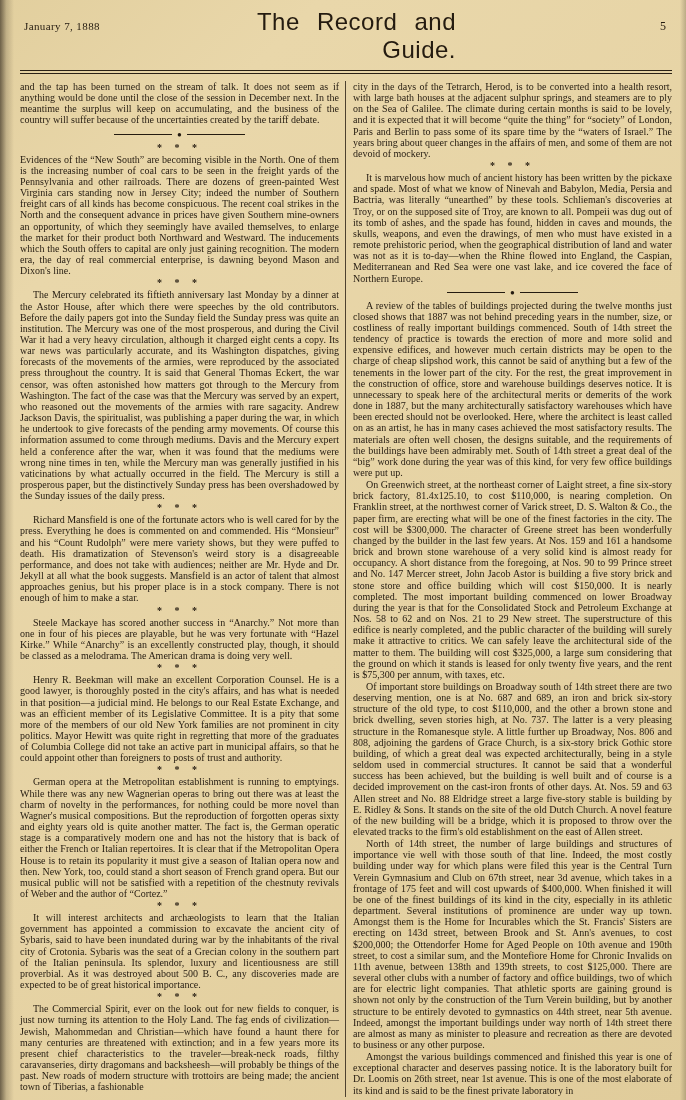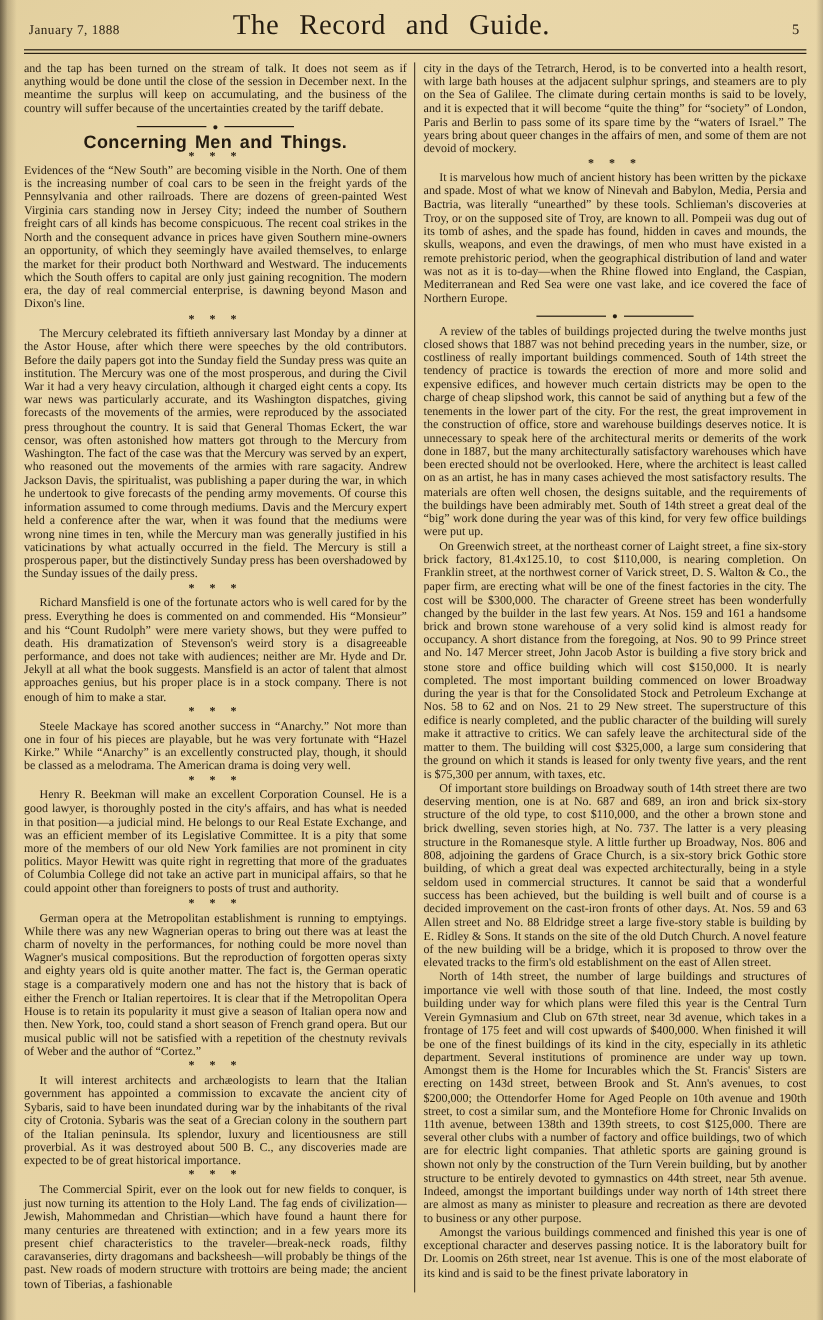--- a/index.html
+++ b/index.html
@@ -24,31 +24,32 @@
     pointer-events: none;
   }
   .sheet { position: absolute; left: 20px; top: 4px; width: 652px; }
 
   
   .header-row {
     display: flex; align-items: baseline;
     padding: 4px 4px 6px 4px;
     border-bottom: 1px solid #2a2115;
     position: relative;
+    gap: 40px;
   }
   .header-row::after {
     content: ""; position: absolute; left: 0; right: 0; bottom: -4px;
     border-bottom: 1px solid #2a2115;
   }
   .date {
     width: 170px; font-size: 11px; letter-spacing: 0.4px;
   }
   .masthead {
-    flex: 1; text-align: left;
-    font-family: Liberation Serif, serif;
+    flex: 1; text-align: right;
+    font-family: Liberation Sans, sans-serif;
     font-size: 24px; word-spacing: 10px; letter-spacing: 0.5px;
     font-weight: 500;
   }
   .pagenum { width: 170px; text-align: right; font-size: 12px; padding-right: 2px; }
 
   
   .columns { display: flex; margin-top: 10px; }
   .col { width: 320px; font-size: 10px; line-height: 11.15px; text-align: justify; }
   .col-left  { padding-right: 6px; }
   .col-right { padding-left: 7px; border-left: 1px solid #4d412e; }
@@ -92,21 +93,20 @@
 
     <div class="col col-left">
       <p class="para flush">and the tap has been turned on the stream of talk.  It does not seem as if anything would be done until the close of the session in December next.  In the meantime the surplus will keep on accumulating, and the business of the country will suffer because of the uncertainties created by the tariff debate.</p>
 
       <div class="divider">
         <span class="line"></span>
         <span class="dot">●</span>
         <span class="line"></span>
       </div>
 
-      <div class="section-heading">Concerning Men and Things.</div>
       <div class="asterism">* * *</div>
 
       <p class="para flush">Evidences of the “New South” are becoming visible in the North. One of them is the increasing number of coal cars to be seen in the freight yards of the Pennsylvania and other railroads.  There are dozens of green-painted West Virginia cars standing now in Jersey City; indeed the number of Southern freight cars of all kinds has become conspicuous.  The recent coal strikes in the North and the consequent advance in prices have given Southern mine-owners an opportunity, of which they seemingly have availed themselves, to enlarge the market for their product both Northward and Westward.  The inducements which the South offers to capital are only just gaining recognition.  The modern era, the day of real commercial enterprise, is dawning beyond Mason and Dixon's line.</p>
       <div class="asterism">* * *</div>
 
       <p class="para">The Mercury celebrated its fiftieth anniversary last Monday by a dinner at the Astor House, after which there were speeches by the old contributors.  Before the daily papers got into the Sunday field the Sunday press was quite an institution.  The Mercury was one of the most prosperous, and during the Civil War it had a very heavy circulation, although it charged eight cents a copy.  Its war news was particularly accurate, and its Washington dispatches, giving forecasts of the movements of the armies, were reproduced by the associated press throughout the country. It is said that General Thomas Eckert, the war censor, was often astonished how matters got through to the Mercury from Washington.  The fact of the case was that the Mercury was served by an expert, who reasoned out the movements of the armies with rare sagacity.  Andrew Jackson Davis, the spiritualist, was publishing a paper during the war, in which he undertook to give forecasts of the pending army movements.  Of course this information assumed to come through mediums.  Davis and the Mercury expert held a conference after the war, when it was found that the mediums were wrong nine times in ten, while the Mercury man was generally justified in his vaticinations by what actually occurred in the field. The Mercury is still a prosperous paper, but the distinctively Sunday press has been overshadowed by the Sunday issues of the daily press.</p>
       <div class="asterism">* * *</div>
 
       <p class="para">Richard Mansfield is one of the fortunate actors who is well cared for by the press.  Everything he does is commented on and commended.  His “Monsieur” and his “Count Rudolph” were mere variety shows, but they were puffed to death.  His dramatization of Stevenson's weird story is a disagreeable performance, and does not take with audiences; neither are Mr. Hyde and Dr. Jekyll at all what the book suggests.  Mansfield is an actor of talent that almost approaches genius, but his proper place is in a stock company.  There is not enough of him to make a star.</p>
       <div class="asterism">* * *</div>

